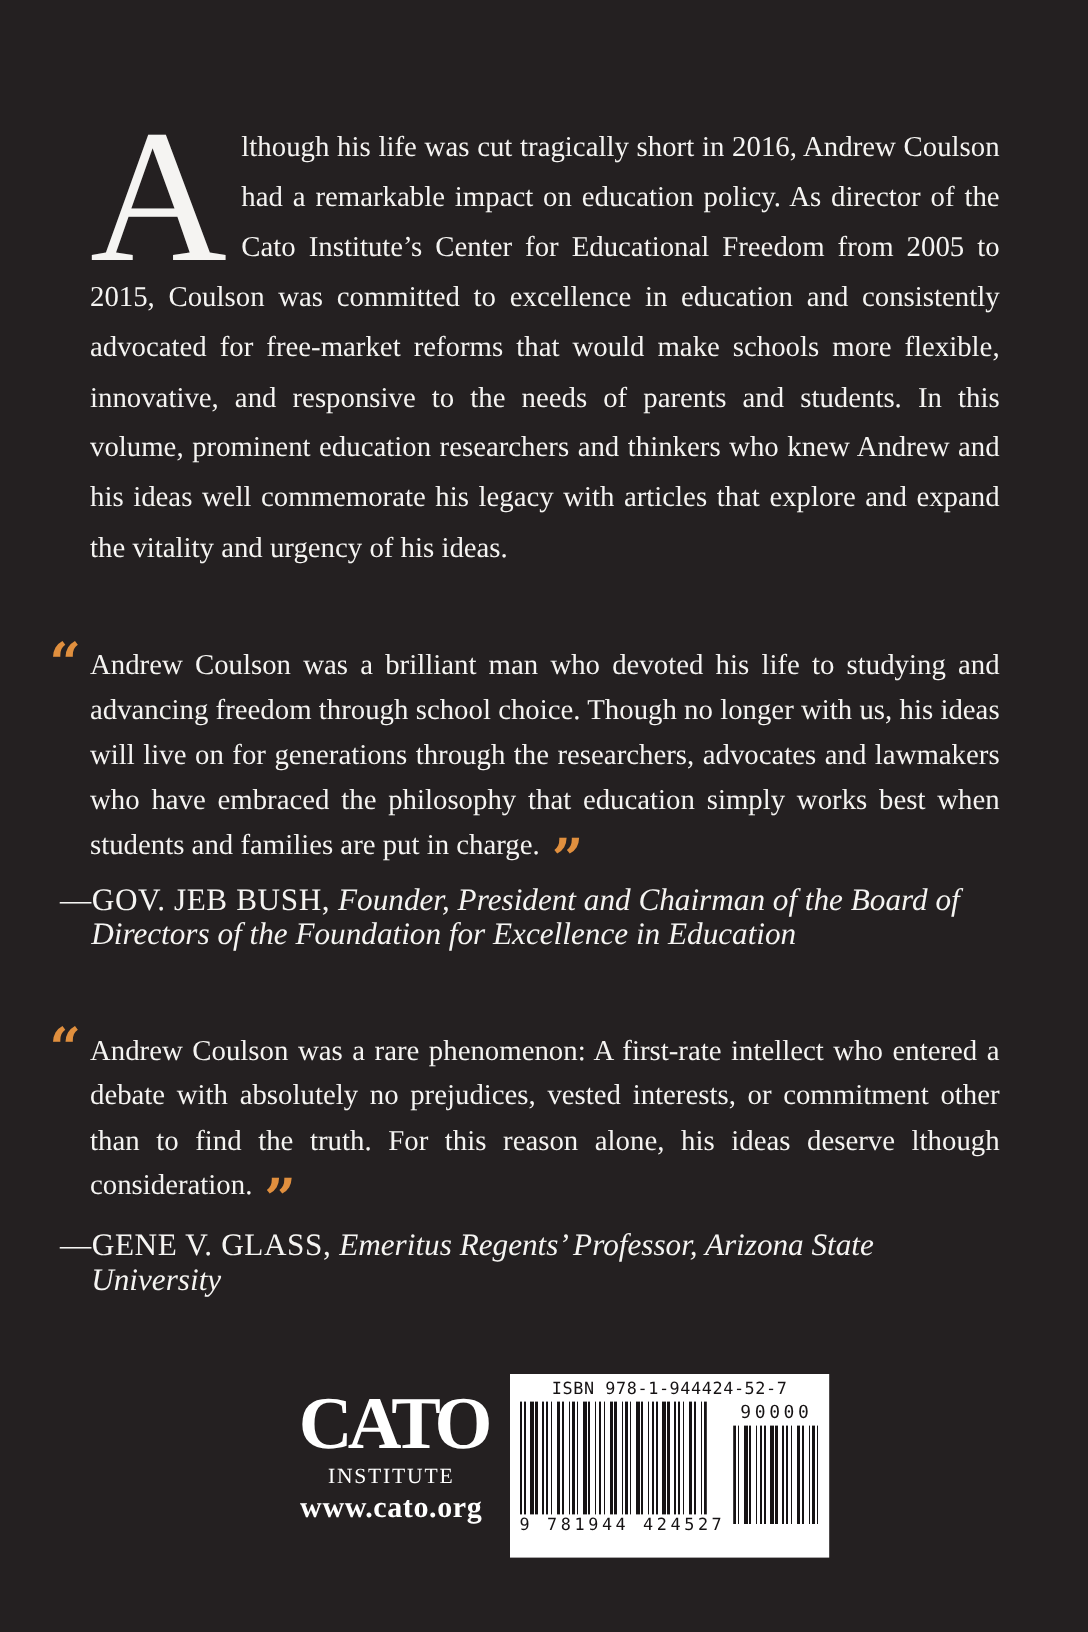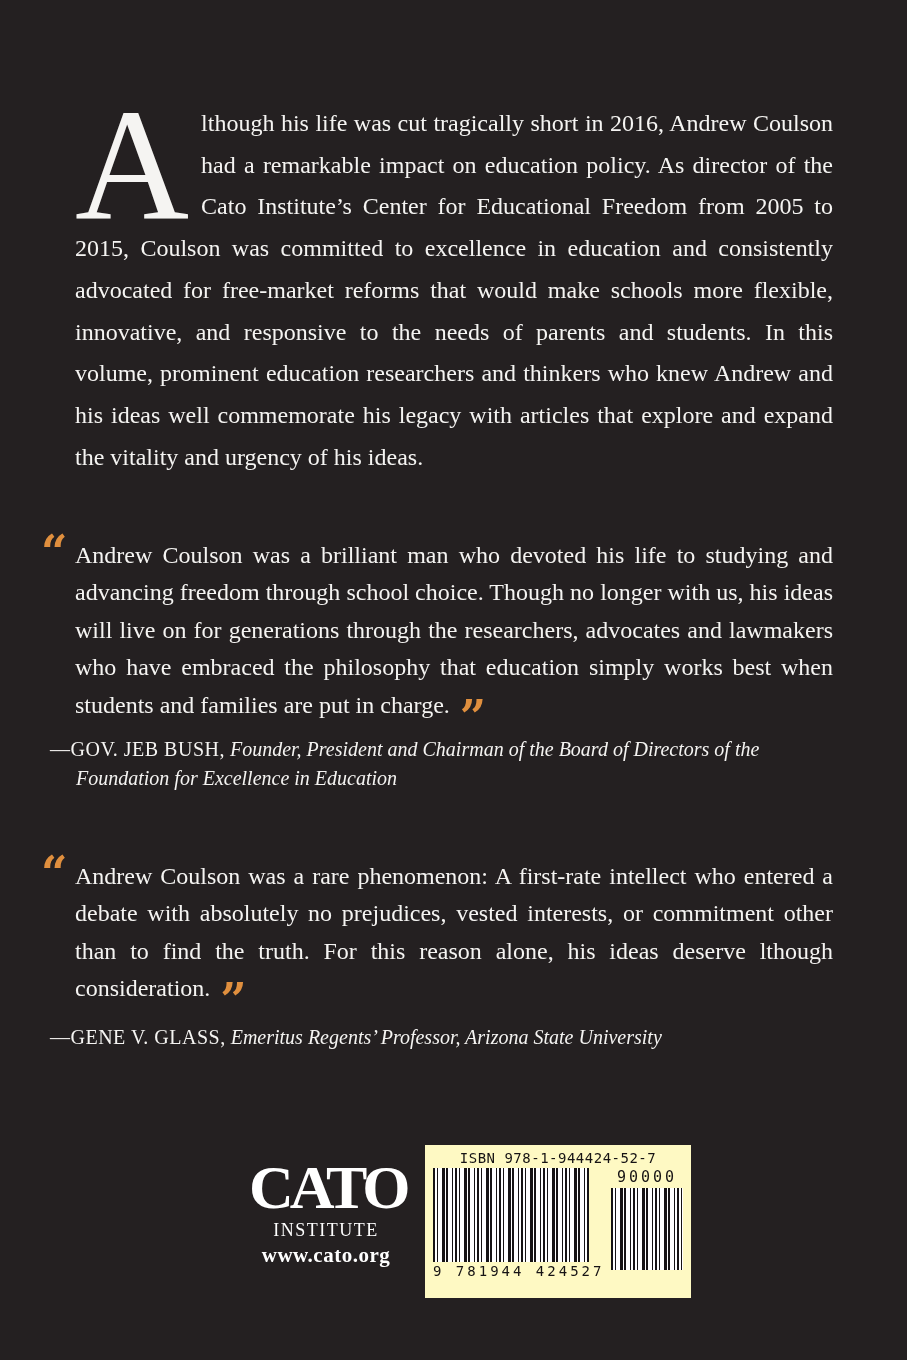--- a/index.html
+++ b/index.html
@@ -54,21 +54,21 @@
     font-size:46px;
     line-height:0;
     vertical-align:-20px;
     padding-left:10px;
     font-weight:bold;
     color:#e08f3e;
   }
   
   .attribution{
     position:absolute;left:50px;width:790px;
-    font-size:20px;line-height:29px;
+    font-size:26px;line-height:29px;
   }
   .attribution-1{top:735px;}
   .attribution-2{top:1023px;}
   .attribution p{
     margin:0;
     padding-left:26px;text-indent:-26px;
   }
   .attr-name{font-style:normal;letter-spacing:0.5px;}
   .attr-role{font-style:italic;}
   
@@ -77,26 +77,26 @@
     text-align:center;color:#ffffff;
   }
   .logo-cato{
     font-size:62px;line-height:0.95;
     letter-spacing:-4px;font-weight:bold;
   }
   .logo-institute{
     font-size:18px;letter-spacing:1.5px;margin-top:3px;
   }
   .logo-web{
-    font-size:21px;font-weight:bold;margin-top:2px;letter-spacing:0.5px;
+    font-size:25px;font-weight:bold;margin-top:2px;letter-spacing:0.5px;
   }
   
   .barcode{
     position:absolute;left:425px;top:1145px;width:266px;height:153px;
-    background:#fef9c3;color:#161314;
+    background:#ffffff;color:#161314;
     box-sizing:border-box;
     padding:5px 8px 4px 8px;
     font-family:"DejaVu Sans Mono", monospace;
   }
   .isbn-line{
     font-size:14px;letter-spacing:0.5px;
     text-align:center;white-space:nowrap;
   }
   .bc-row{display:flex;margin-top:2px;}
   .bc-main{width:156px;}

